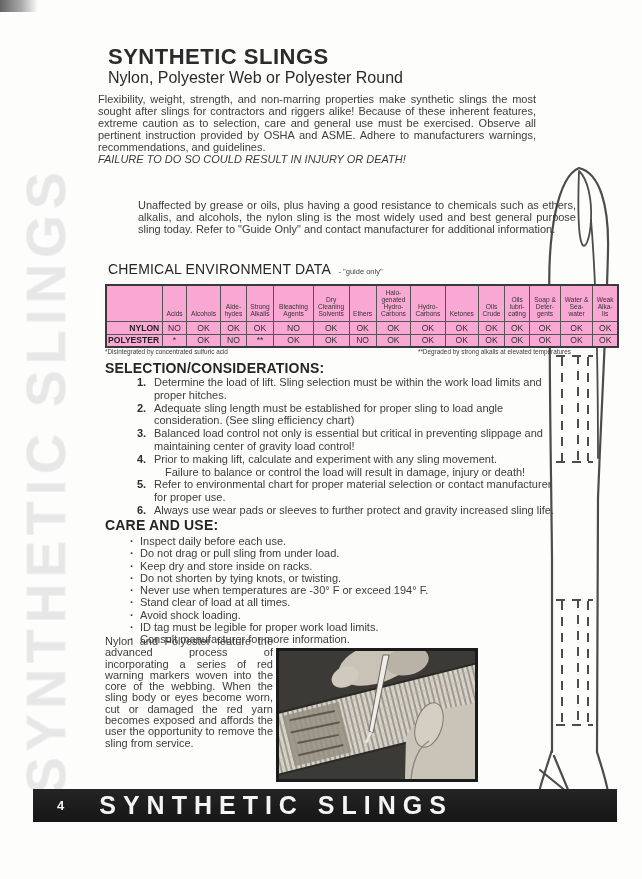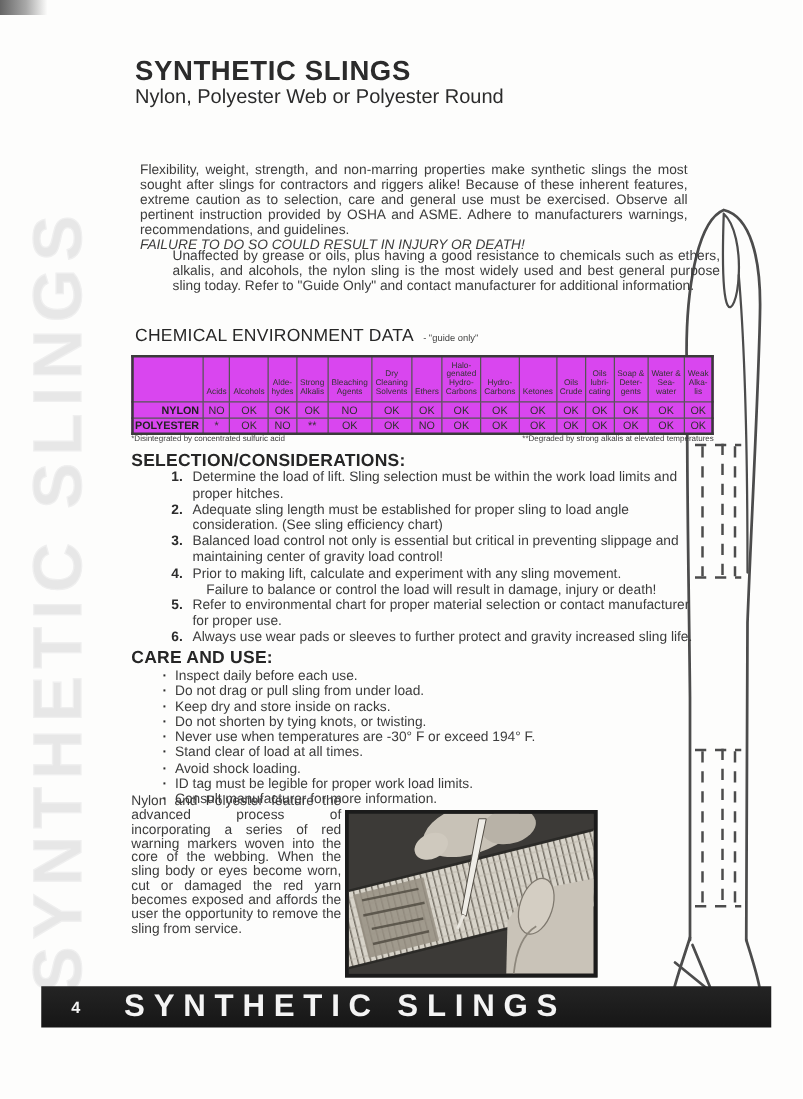--- a/index.html
+++ b/index.html
@@ -22,32 +22,32 @@
     width:770px; white-space:nowrap;
     font-size:55px; font-weight:800; letter-spacing:6px;
     color:#e7e7e7; -webkit-text-stroke:1px #efefef;
   }
   
   .sling-svg { position:absolute; left:535px; top:158px; z-index:1; }
   
   .abs { position:absolute; z-index:2; }
   .title    { left:108px; top:44px;  font-size:22px; font-weight:800; color:#2b2b2b; letter-spacing:.5px; }
   .subtitle { left:108px; top:69px;  font-size:16px; font-weight:400; color:#2b2b2b; }
-  .para1 { left:112px; top:93px;  width:438px;margin-top:37px; }
+  .para1 { left:98px; top:93px;  width:438px; }
   .para2 { left:108px; top:199px; width:438px;margin-left:30px; }
   p.body, .list-text {
     font-size:11px; line-height:12.1px; text-align:justify; color:#3c3c3c;
   }
   .italic-line { font-style:italic; }
   .chem-head { left:108px; top:260px; }
   .chem-head .h { font-size:14px; font-weight:400; color:#262626; display:inline; letter-spacing:.2px; }
   .chem-head .note { font-size:7.5px; color:#444; display:inline; margin-left:3px; }
   
   .tablewrap { left:105px; top:284px; width:466px; background:#fdfdfc; }
-  table.chem { border-collapse:collapse; width:466px; background:#d946ef;
+  table.chem { border-collapse:collapse; width:514px; background:#f9a8d4;
     border:2px solid #3a3a3a; table-layout:auto; }
   table.chem th, table.chem td { border:1px solid #555; }
   table.chem thead th {
     font-size:6.6px; line-height:7.2px; font-weight:400; color:#333;
     white-space:pre-line; text-align:center; vertical-align:bottom;
     padding:2px 1px 3px 1px; height:36px;
   }
   table.chem thead th.corner { width:50px; }
   table.chem td {
     font-size:8.6px; text-align:center; color:#2f2f2f; height:13px; padding:0 1px;

